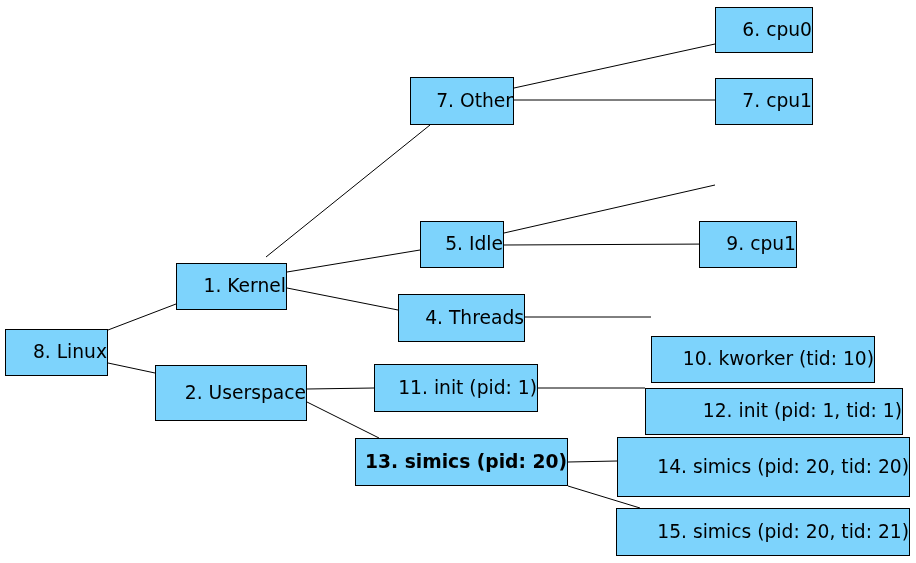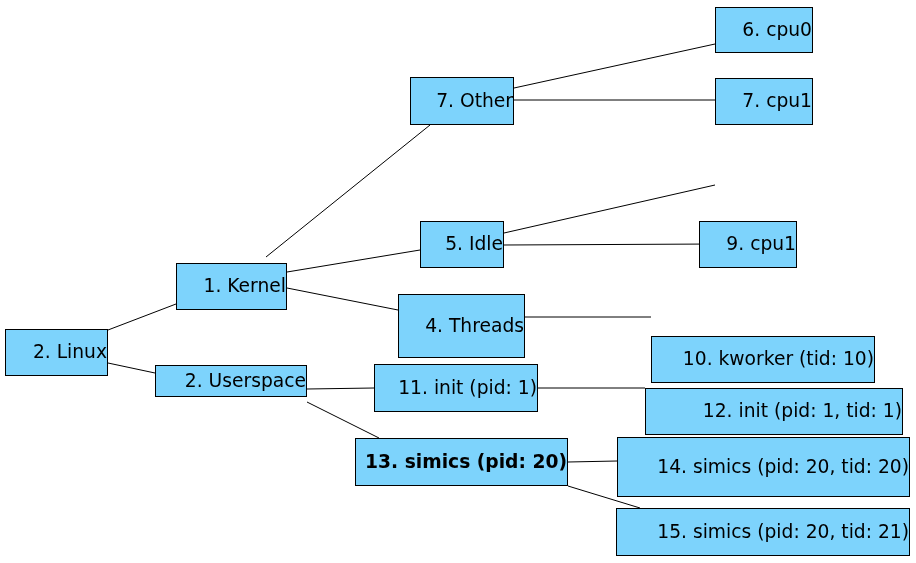--- a/index.html
+++ b/index.html
@@ -53,32 +53,32 @@
     <line x1="504" y1="245" x2="715" y2="244"></line>
     <line x1="525" y1="317" x2="651" y2="317"></line>
     <line x1="307" y1="389" x2="374" y2="388"></line>
     <line x1="307" y1="402" x2="379" y2="438"></line>
     <line x1="538" y1="388" x2="645" y2="388"></line>
     <line x1="568" y1="462" x2="617" y2="461"></line>
     <line x1="568" y1="486" x2="640" y2="508"></line>
   </svg>
 
   <div class="node" style="left:5px;   top:329px; width:103px; height:47px;">
-      <span>2. Linux</span>
+      <span>8. Linux</span>
     </div>
   <div class="node" style="left:176px; top:263px; width:111px; height:47px;">
       <span>1. Kernel</span>
     </div>
-  <div class="node" style="left:155px; top:365px; width:152px; height:32px;">
+  <div class="node" style="left:155px; top:365px; width:152px; height:56px;">
       <span>2. Userspace</span>
     </div>
   <div class="node" style="left:410px; top:77px;  width:104px; height:48px;">
       <span>7. Other</span>
     </div>
-  <div class="node" style="left:398px; top:294px; width:127px; height:64px;">
+  <div class="node" style="left:398px; top:294px; width:127px; height:48px;">
       <span>4. Threads</span>
     </div>
   <div class="node" style="left:420px; top:221px; width:84px;  height:47px;">
       <span>5. Idle</span>
     </div>
   <div class="node" style="left:715px; top:7px;   width:98px;  height:46px;">
       <span>6. cpu0</span>
     </div>
   <div class="node" style="left:715px; top:78px;  width:98px;  height:47px;padding-left:12px;">
       <span>7. cpu1</span>

